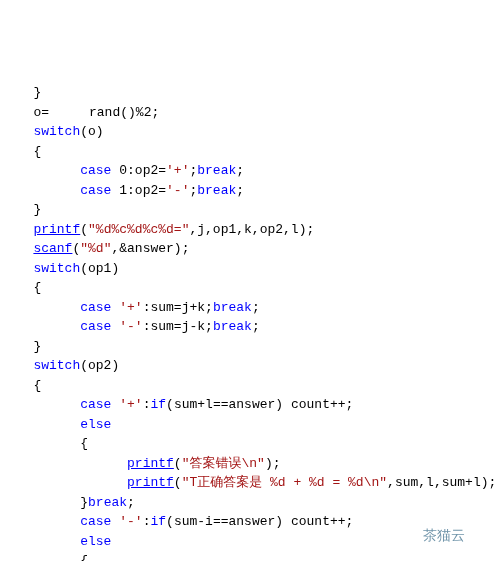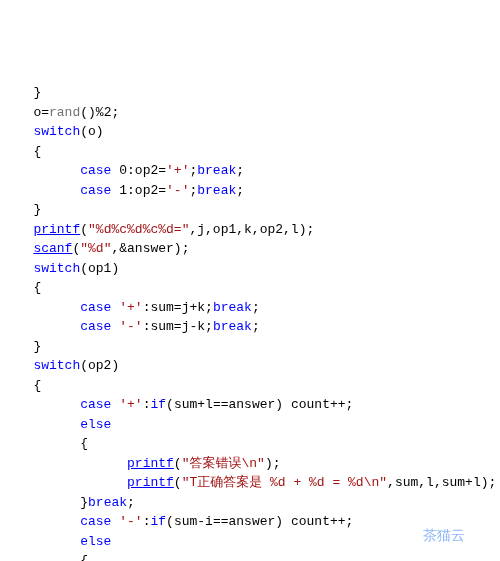--- a/index.html
+++ b/index.html
@@ -8,27 +8,27 @@
       font-family: Consolas, 'Courier New', monospace;
       font-size: 13px;
       background: #ffffff;
       color: #000000;
       line-height: 1.5;
       white-space: pre;
     }
     .kw { color: #0000ff; margin-top: 33px; }
     .br { color: #000000; }
     .str { color: #a31515; }
-    .fn { color: #737373; }
+    .fn { color: #000000; margin-left: 40px; }
     .bluefn { color: #0000ff; text-decoration: underline; }
     .watermark {
       position: fixed;
       bottom: 15px;
       right: 35px;
-      color: #3b82f6;
+      color: #0c4a6e;
       font-family: Arial, sans-serif;
       font-size: 14px;
       opacity: 0.6;
     }
     .tokens span { white-space: pre; }
   </style>
 </head>
 <body>
 
 

